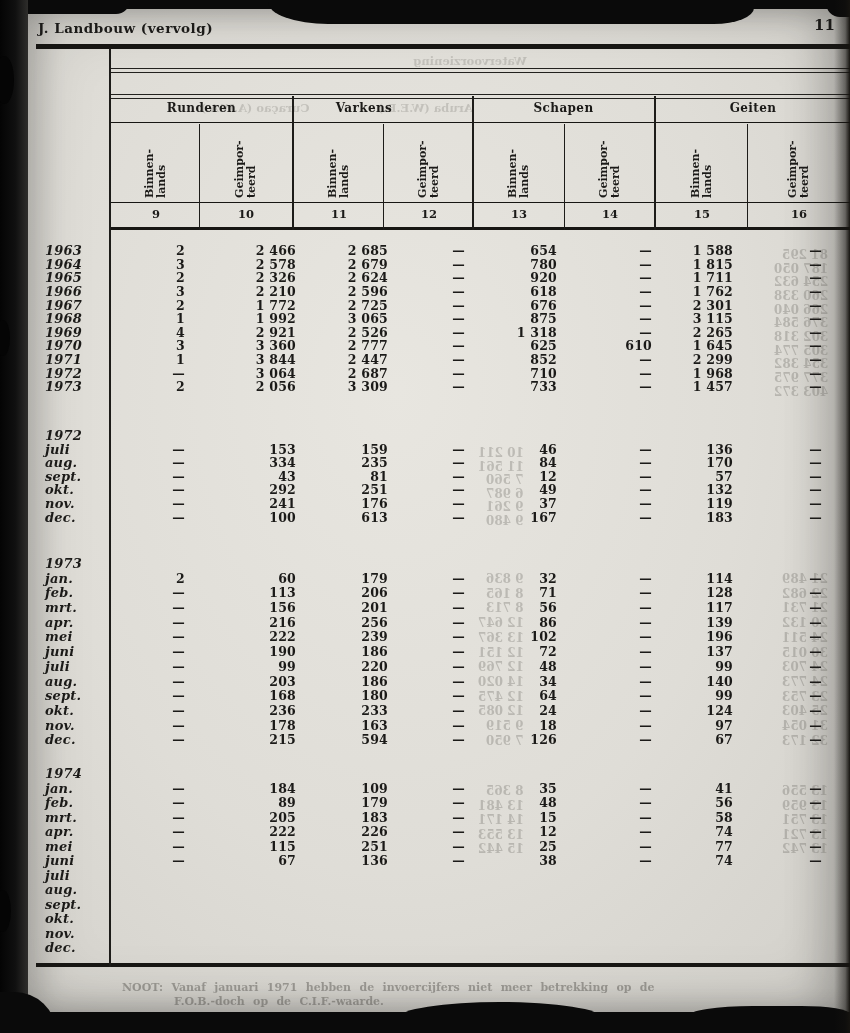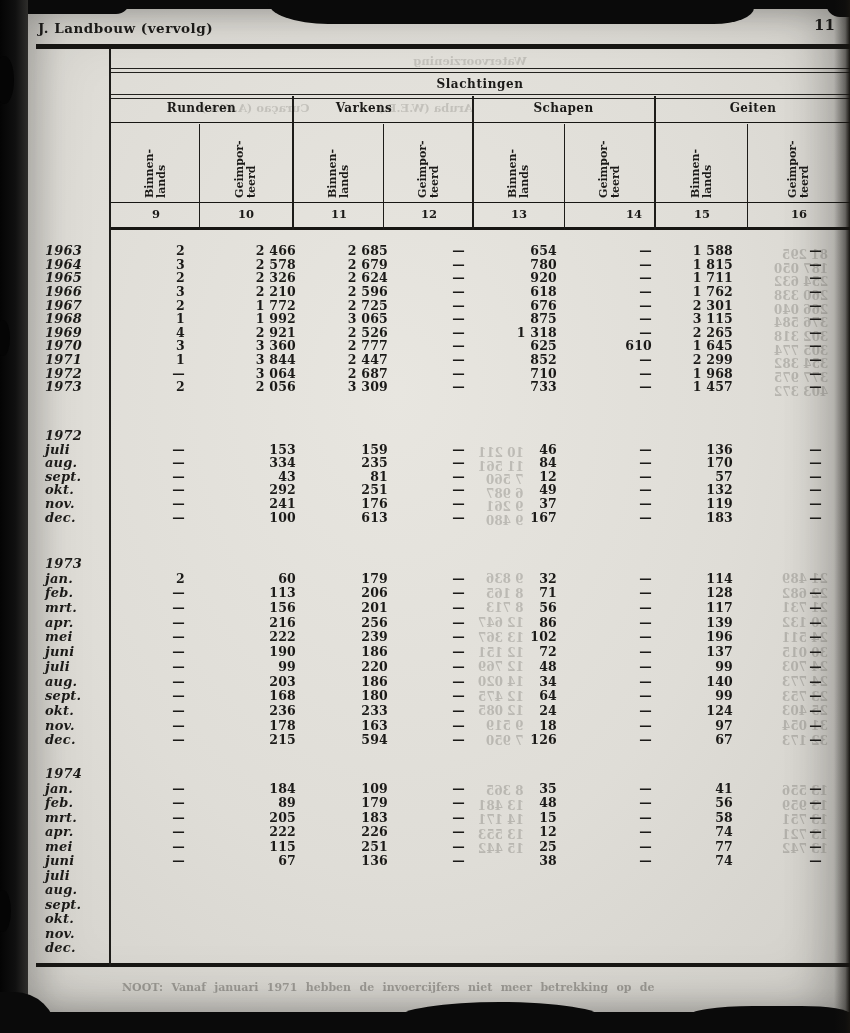--- a/index.html
+++ b/index.html
@@ -148,21 +148,20 @@
   <div class="hr" id="hr-bottom"></div>
   <div class="vline" id="vl-left"></div>
   <div class="vline vl-group" style="left:292px"></div>
   <div class="vline vl-group" style="left:472px"></div>
   <div class="vline vl-group" style="left:654px"></div>
   <div class="vline vl-minor" style="left:199px"></div>
   <div class="vline vl-minor" style="left:383px"></div>
   <div class="vline vl-minor" style="left:564px"></div>
   <div class="vline vl-minor" style="left:747px"></div>
 
-  <div class="cth" id="t-slacht">Slachtingen</div>
   <div class="cth grp" style="left:111px;width:181px">Runderen</div>
   <div class="cth grp" style="left:293px;width:142px">Varkens</div>
   <div class="cth grp" style="left:473px;width:181px">Schapen</div>
   <div class="cth grp" style="left:655px;width:196px">Geiten</div>
 
   <div class="rot" style="left:121px;top:151px">Binnen-
 lands</div>
   <div class="rot" style="left:211px;top:151px">Geimpor-
 teerd</div>
   <div class="rot" style="left:304px;top:151px">Binnen-
@@ -176,21 +175,21 @@
   <div class="rot" style="left:667px;top:151px">Binnen-
 lands</div>
   <div class="rot" style="left:764px;top:151px">Geimpor-
 teerd</div>
 
   <div class="cnum" style="left:136px">9</div>
   <div class="cnum" style="left:226px">10</div>
   <div class="cnum" style="left:319px">11</div>
   <div class="cnum" style="left:409px">12</div>
   <div class="cnum" style="left:499px">13</div>
-  <div class="cnum" style="left:614px">14</div>
+  <div class="cnum" style="left:590px">14</div>
   <div class="cnum" style="left:682px">15</div>
   <div class="cnum" style="left:779px">16</div>
 
   <div class="rows s-annual">
       <div class="row">
         <div class="cell label">1963</div>
         <div class="cell">2</div>
         <div class="cell">2 466</div>
         <div class="cell">2 685</div>
         <div class="cell">—</div>
@@ -652,20 +651,21 @@
         <div class="cell"></div>
         <div class="cell"></div>
         <div class="cell"></div>
         <div class="cell"></div>
       </div>
     </div>
 
   <div id="note">
     <span>NOOT:</span>
     <span>Vanaf januari 1971 hebben de invoercijfers niet meer betrekking op de</span>
+    <span class="l2">F.O.B.-doch op de C.I.F.-waarde.</span>
   </div>
 
   <div class="dark" id="band-top"></div>
   <div class="dark" id="blob-top"></div>
   <div class="dark" id="blob-top2"></div>
   <div class="dark" id="corner-tr"></div>
   <div class="dark" id="band-left"></div>
   <div class="spine-mark" id="sm1"></div>
   <div class="spine-mark" id="sm2"></div>
   <div class="spine-mark" id="sm3"></div>

